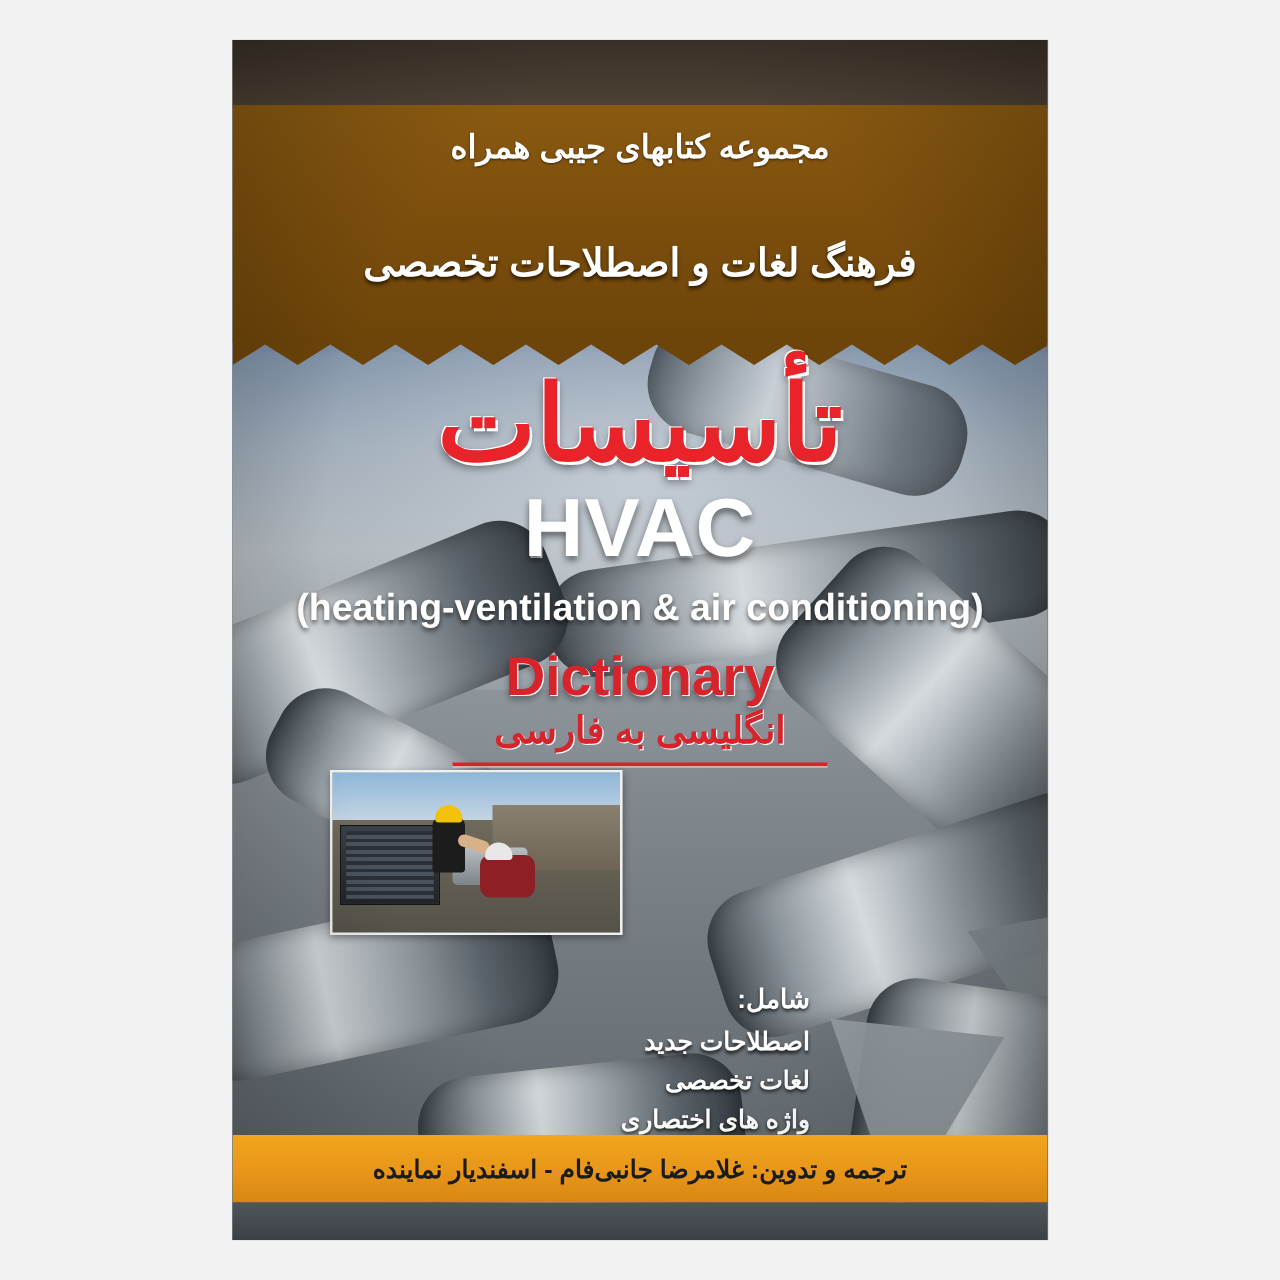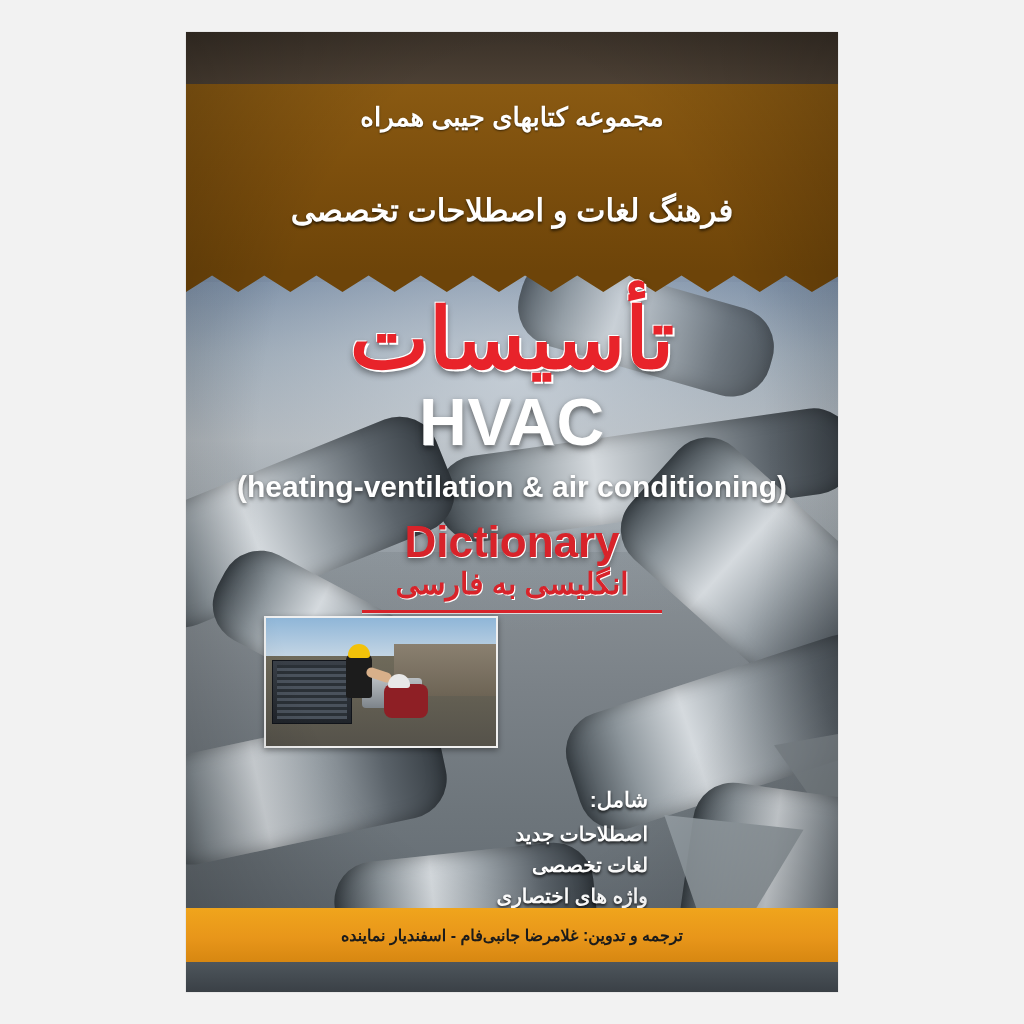--- a/index.html
+++ b/index.html
@@ -259,21 +259,21 @@
     height: 54px;
     background: linear-gradient(180deg, #f0a51c 0%, #e8961a 55%, #d78711 100%);
     display: flex;
     align-items: center;
     justify-content: center;
   }
   .footer-band .txt {
     direction: rtl;
     color: #1b1b1b;
     font-weight: bold;
-    font-size: 16px;
+    font-size: 20px;
   }
   .footer-bottom {
     position: absolute;
     left: 0; bottom: 0; width: 100%; height: 30px;
     background: linear-gradient(180deg, #4e565c 0%, #3a4046 100%);
   }
   .vignette {
     position: absolute;
     inset: 0;
     pointer-events: none;

